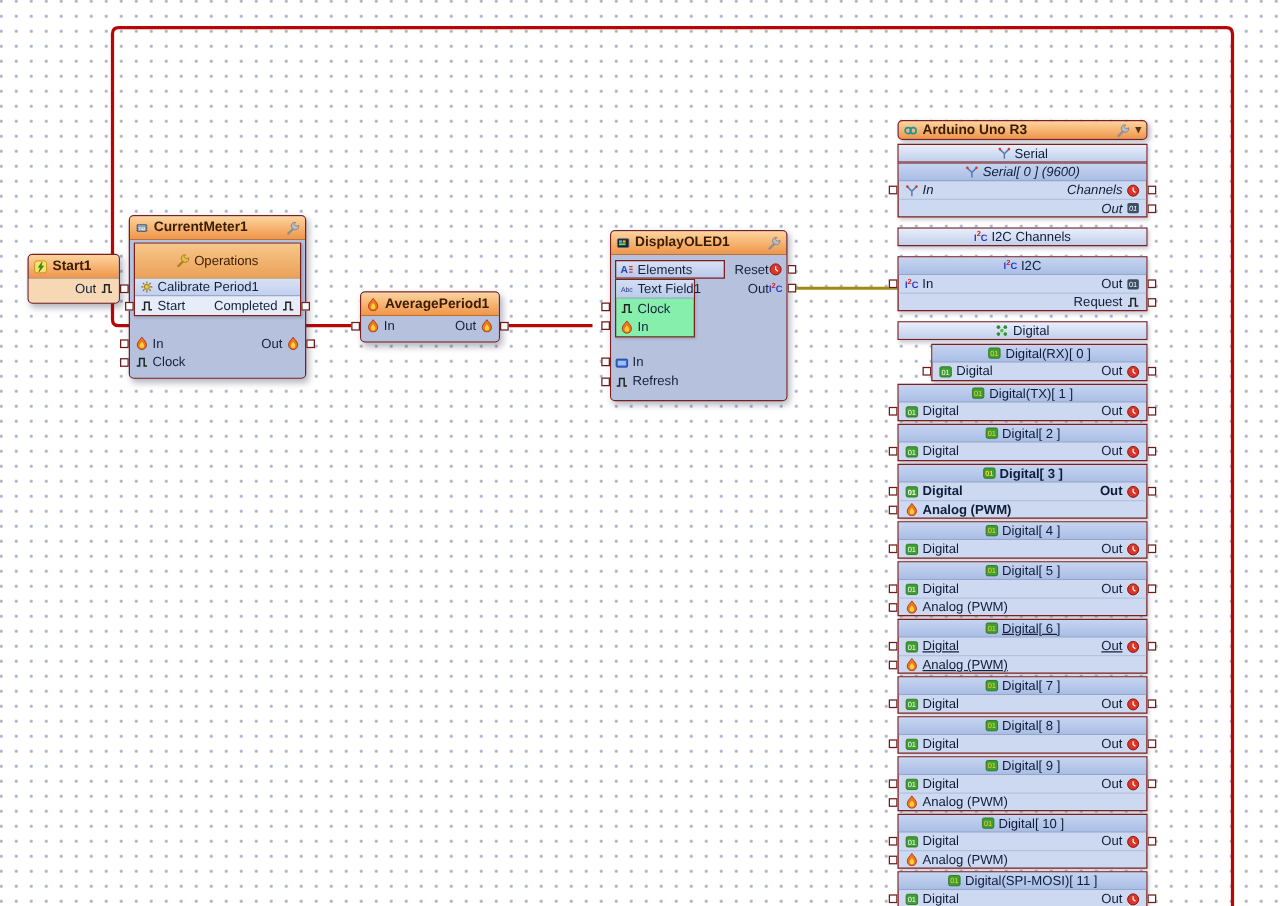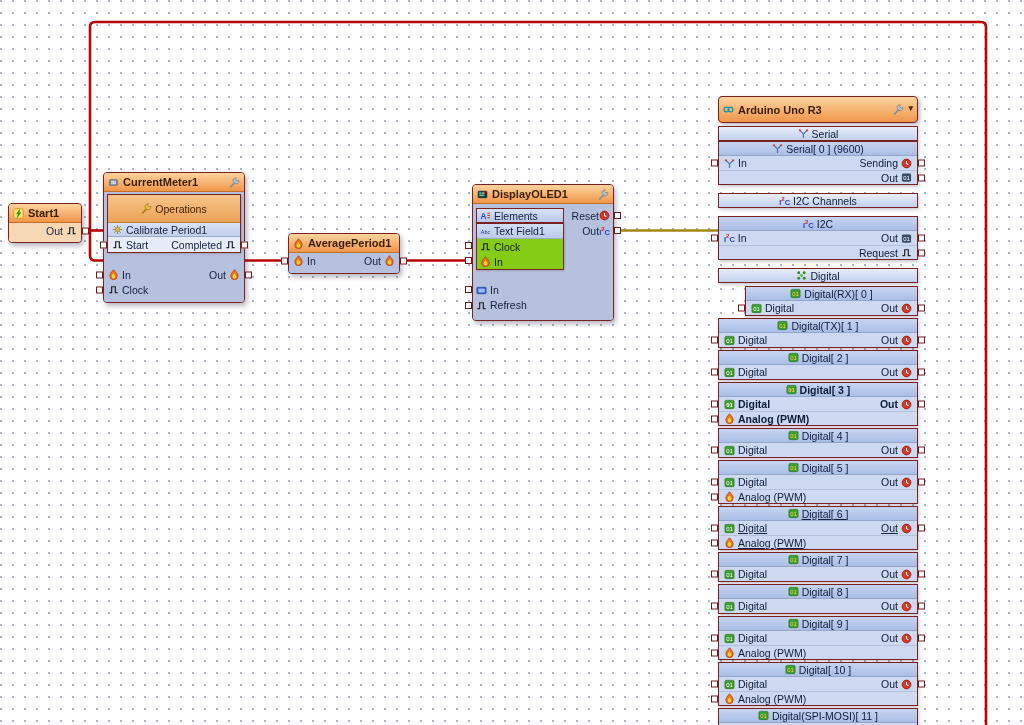--- a/index.html
+++ b/index.html
@@ -37,27 +37,27 @@
 .gap14{height:14px}
 .io-row,.clk-row{height:15px}
 
 .avg-body{background:#b6c1dd;border-radius:0 0 3px 3px;padding-bottom:5px}
 .avg-body .row{height:15px}
 
 .oled-body{position:relative;background:#b6c1dd;border-radius:0 0 3px 3px;height:116px}
 .el-banner{position:absolute;left:3px;top:4px;width:88px;height:15px;border:1px solid #7a2020;
   background:linear-gradient(#d7e1f6,#b9c9ea);display:flex;align-items:center;gap:3px;padding:0 3px;box-sizing:border-box}
 .side-row{position:absolute;right:3px;height:15px;display:flex;align-items:center;gap:0}
-.tf-box{position:absolute;left:3px;top:19px;width:88px;border:1px solid #7a2020;background:#84cc16;box-sizing:border-box;box-shadow:1px 1px 2px rgba(0,0,0,.15)}
+.tf-box{position:absolute;left:3px;top:19px;width:64px;border:1px solid #7a2020;background:#86efac;box-sizing:border-box;box-shadow:1px 1px 2px rgba(0,0,0,.15)}
 .tf-box .row{height:15px;padding:0 3px}
 .tf-box .row:first-child{background:linear-gradient(#d2def4,#bccbea);border-bottom:1px solid #9aaacc;box-sizing:border-box}
 .oled-row{position:absolute;left:3px;height:14px;display:flex;align-items:center;gap:3px}
 
 .arduino{border:none;box-shadow:none;background:transparent;width:200px}
-.arduino .hdr{border:1px solid #7a2020;border-radius:4px;height:27px;box-sizing:border-box;box-shadow:2px 2px 4px rgba(50,50,80,.35)}
+.arduino .hdr{border:1px solid #7a2020;border-radius:4px;height:16px;box-sizing:border-box;box-shadow:2px 2px 4px rgba(50,50,80,.35)}
 #ard-body{padding-top:3px}
 .ard-group{border:1px solid #7a2020;background:#cdd9f1;box-shadow:1px 2px 3px rgba(50,50,80,.25)}
 .ard-row{position:relative;display:flex;align-items:center;gap:3px;padding:0 5px;height:14px;white-space:nowrap;font-size:10.5px;color:#0e1c38}
 .ard-banner-g .ard-row{height:13px;background:linear-gradient(#e8eefb,#c2d0ec)}
 .ard-row.center{justify-content:center}
 .ard-row.channel{background:linear-gradient(#c6d4f0,#aabee6);border-bottom:1px solid #94a6cc;box-sizing:border-box}
 .ard-row.pins+.ard-row.pins{border-top:1px solid #b4c2de;box-sizing:border-box}
 </style>
 </head>
 <body>
@@ -65,21 +65,21 @@
 <div id="canvas">
 
   <svg class="wires" width="1024" height="725" viewBox="0 0 1024 725">
     <path d="M104 260.5 H95 Q90 260.5 90 255.5 V27 Q90 22 95 22 H981 Q986 22 986 27 V727"></path>
     <path d="M79 230.5 H104"></path>
     <path d="M242 260.5 H290"></path>
     <path d="M397 260.5 H474"></path>
     <path class="i2c" d="M611 230.5 H720"></path>
   </svg>
 
-  <div class="block" style="left:8px;top:203px;width:72px">
+  <div class="block" style="left:22px;top:203px;width:72px">
     <div class="hdr">
       <svg class="ic" viewBox="0 0 12 12">
           <rect x=".8" y=".8" width="10.4" height="10.4" rx="2" fill="#ffe06a" stroke="#b8941f" stroke-width=".8"></rect>
           <path d="M7.2 1.8 4 6.4h1.8L4.6 10.4 8.6 5.2H6.6z" fill="#3a9a28" stroke="#1f6f1f" stroke-width=".5"></path>
         </svg>
       <span class="title">Start1</span>
     </div>
     <div class="start-body">
       <div class="row">
         <span>Out</span>
@@ -180,21 +180,21 @@
         <span>Out</span>
         <svg class="ic" viewBox="0 0 12 12">
             <path d="M6 .8C7.8 3.4 10 4.8 10 7.6A4 4 0 0 1 2 7.6C2 4.8 4.2 3.4 6 .8Z" fill="#f07818" stroke="#a02810" stroke-width=".7"></path>
             <path d="M6 4.8C7 6.2 8 6.8 8 8.3A2 2 0 0 1 4 8.3C4 6.8 5 6.2 6 4.8Z" fill="#ffd040"></path>
           </svg>
         <span class="pin pr"></span>
       </div>
     </div>
   </div>
 
-  <div class="block" style="left:472px;top:184px;width:140px">
+  <div class="block" style="left:488px;top:184px;width:140px">
     <div class="hdr">
       <svg class="ic" viewBox="0 0 12 12">
           <rect x="1" y="2.2" width="10" height="7.6" rx="1" fill="#1a2432" stroke="#5a6a7a" stroke-width=".7"></rect>
           <rect x="2.4" y="3.6" width="2.6" height="2" fill="#38c8f8"></rect>
           <rect x="5.6" y="3.6" width="2.6" height="2" fill="#f8a838"></rect>
           <rect x="2.4" y="6.2" width="5.8" height="1.6" fill="#68e078"></rect>
         </svg>
       <span class="title">DisplayOLED1</span>
       <svg class="ic" viewBox="0 0 12 12">
           <path d="M1.8 10.8 5.6 7" stroke="#8a8f98" stroke-width="2" stroke-linecap="round"></path>
@@ -280,39 +280,39 @@
         <div class="ard-group ard-banner-g" style="margin-top: 0px;">
           <div class="ard-row banner center">
             <svg class="ic" viewBox="0 0 12 12">
               <path d="M2 2.5 6 6.5 10 2.5M6 6.5V11" stroke="#5878a8" stroke-width="1.3" fill="none"></path>
               <circle cx="2" cy="2.5" r="1.1" fill="#e03424"></circle>
               <circle cx="10" cy="2.5" r="1.1" fill="#e03424"></circle>
             </svg>
             <span class="lbl">Serial</span>
           </div>
         </div>
-        <div class="ard-group" style="margin-top: 0px;">
+        <div class="ard-group" style="margin-top: 0px; font-style: italic;">
           <div class="ard-row channel center">
             <svg class="ic" viewBox="0 0 12 12">
               <path d="M2 2.5 6 6.5 10 2.5M6 6.5V11" stroke="#5878a8" stroke-width="1.3" fill="none"></path>
               <circle cx="2" cy="2.5" r="1.1" fill="#e03424"></circle>
               <circle cx="10" cy="2.5" r="1.1" fill="#e03424"></circle>
             </svg>
             <span class="lbl">Serial[ 0 ] (9600)</span>
           </div>
           <div class="ard-row pins">
             <span class="pin pl"></span>
             <svg class="ic" viewBox="0 0 12 12">
               <path d="M2 2.5 6 6.5 10 2.5M6 6.5V11" stroke="#5878a8" stroke-width="1.3" fill="none"></path>
               <circle cx="2" cy="2.5" r="1.1" fill="#e03424"></circle>
               <circle cx="10" cy="2.5" r="1.1" fill="#e03424"></circle>
             </svg>
             <span class="lbl">In</span>
             <span class="sp"></span>
-            <span class="lbl">Sending</span>
+            <span class="lbl">Channels</span>
             <svg class="ic" viewBox="0 0 12 12">
               <circle cx="6" cy="6" r="4.8" fill="#e03424" stroke="#7a1010" stroke-width=".8"></circle>
               <path d="M6 3.2V6l2 1.6" stroke="#fff" stroke-width="1.1" fill="none"></path>
             </svg>
             <span class="pin pr"></span>
           </div>
           <div class="ard-row pins">
             <span class="sp"></span>
             <span class="lbl">Out</span>
             <svg class="ic" viewBox="0 0 12 12">

